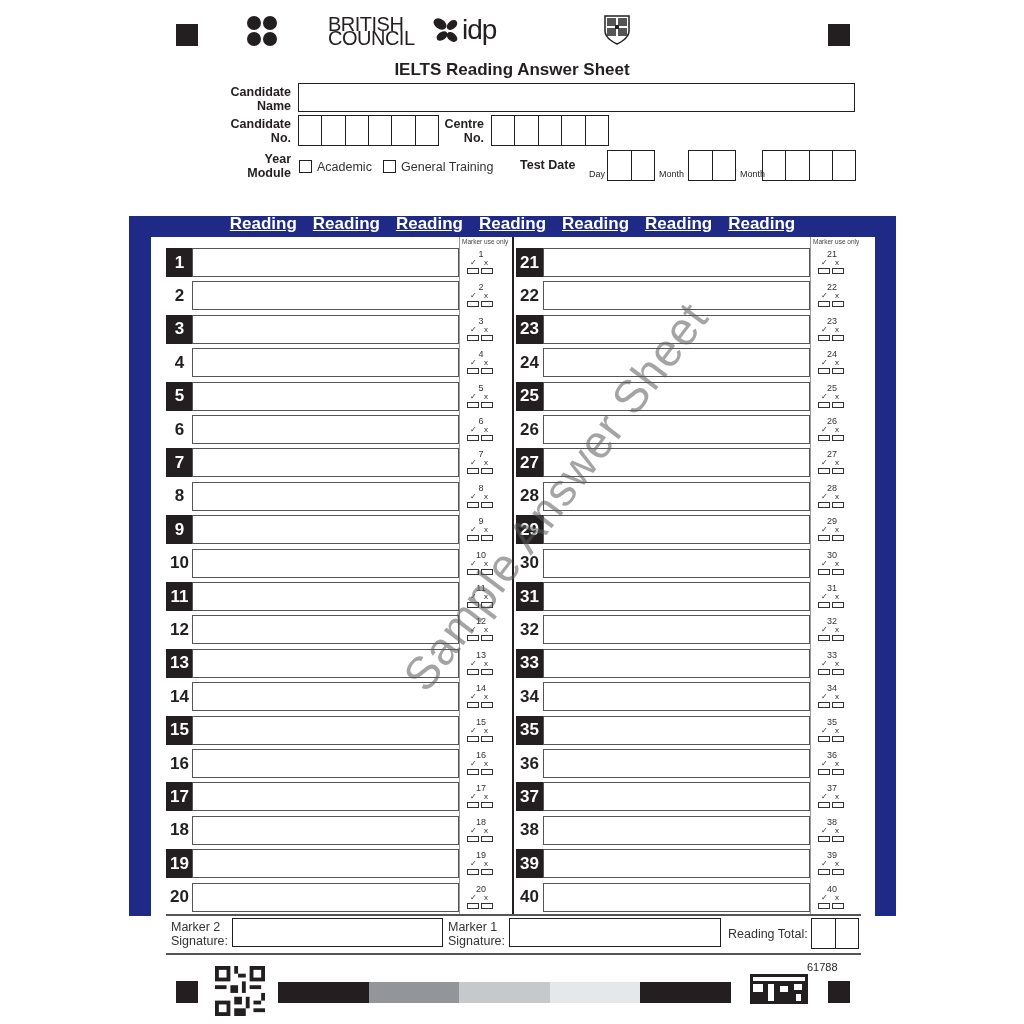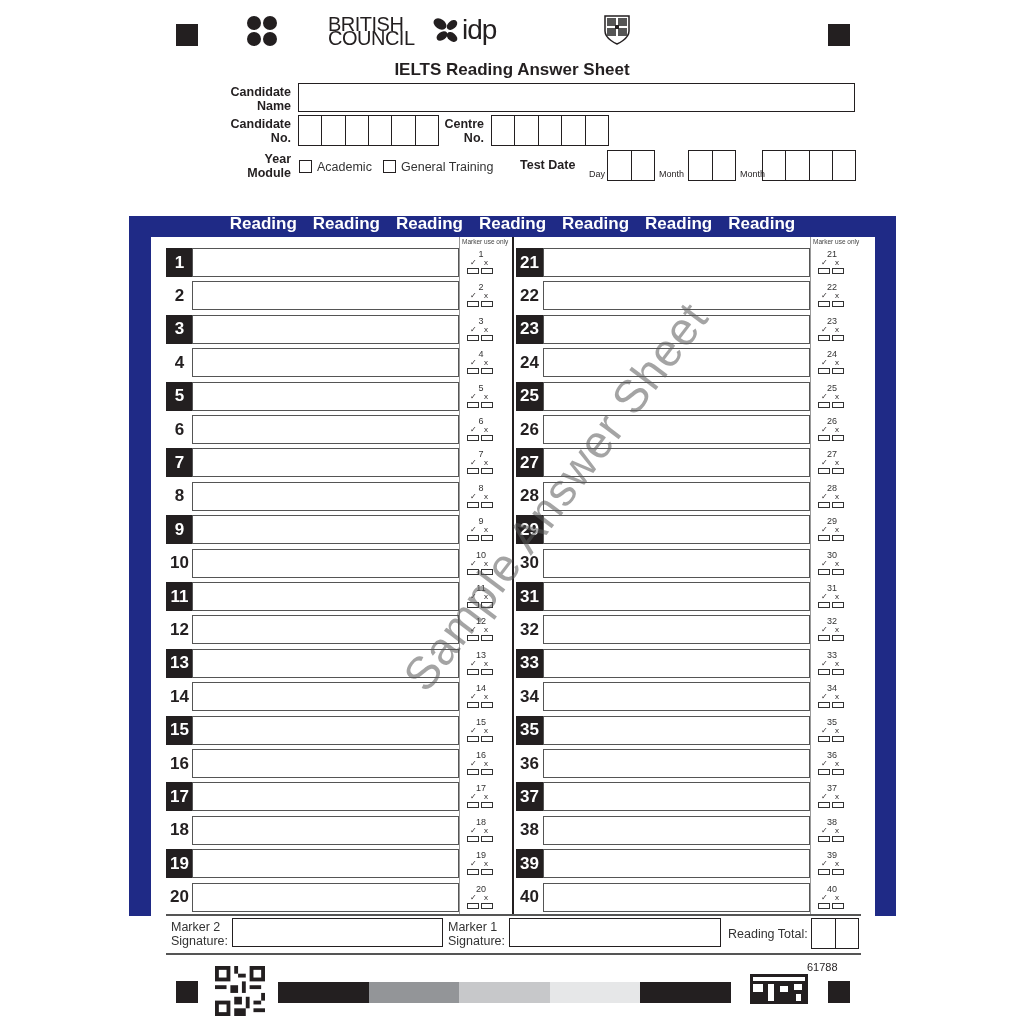--- a/index.html
+++ b/index.html
@@ -21,21 +21,21 @@
   .cells { position:absolute; display:flex; border:1.5px solid #231f20; box-sizing:border-box; }
   .cells div { flex:1; border-right:1.5px solid #231f20; }
   .cells div:last-child { border-right:none; }
   .small { font-size:9px; color:#231f20; }
   .chk { position:absolute; width:13px; height:13px; border:1.5px solid #231f20; box-sizing:border-box; }
   .opt { font-size:12.5px; color:#333; }
   
   .frame { left:129px; top:216px; width:767px; height:700px; background:#1f2a86; }
   .inner { left:151px; top:237px; width:724px; height:700px; background:#fff; }
   .band { left:129px; top:214px; width:767px; height:22px; display:flex; justify-content:center; gap:0; }
-  .band span { color:#fff; font-weight:bold; font-size:17px; margin:0 8px; line-height:20px; }
+  .band span { color:#fff; font-weight:bold; font-size:17px; margin:0 8px; line-height:20px;text-decoration:underline; }
   .row-num { position:absolute; width:27px; height:29px; font-weight:bold; font-size:17px; display:flex; align-items:center; justify-content:center; box-sizing:border-box; }
   .row-num.dark { background:#231f20; color:#fff; }
   .ansbox { position:absolute; border:1.5px solid #555; box-sizing:border-box; background:#fff; }
   .marker { position:absolute; width:30px; height:30px; }
   .marker .mn { position:absolute; left:0; width:30px; top:0; text-align:center; font-size:9px; color:#333; }
   .marker .tick { position:absolute; left:4px; top:9px; font-size:8px; }
   .marker .cross { position:absolute; left:18px; top:9px; font-size:8px; }
   .marker .b1, .marker .b2 { position:absolute; top:19px; width:12px; height:6px; border:1px solid #333; box-sizing:border-box; }
   .marker .b1 { left:1px; } .marker .b2 { left:15px; }
   .muo { position:absolute; font-size:6.5px; color:#444; }

